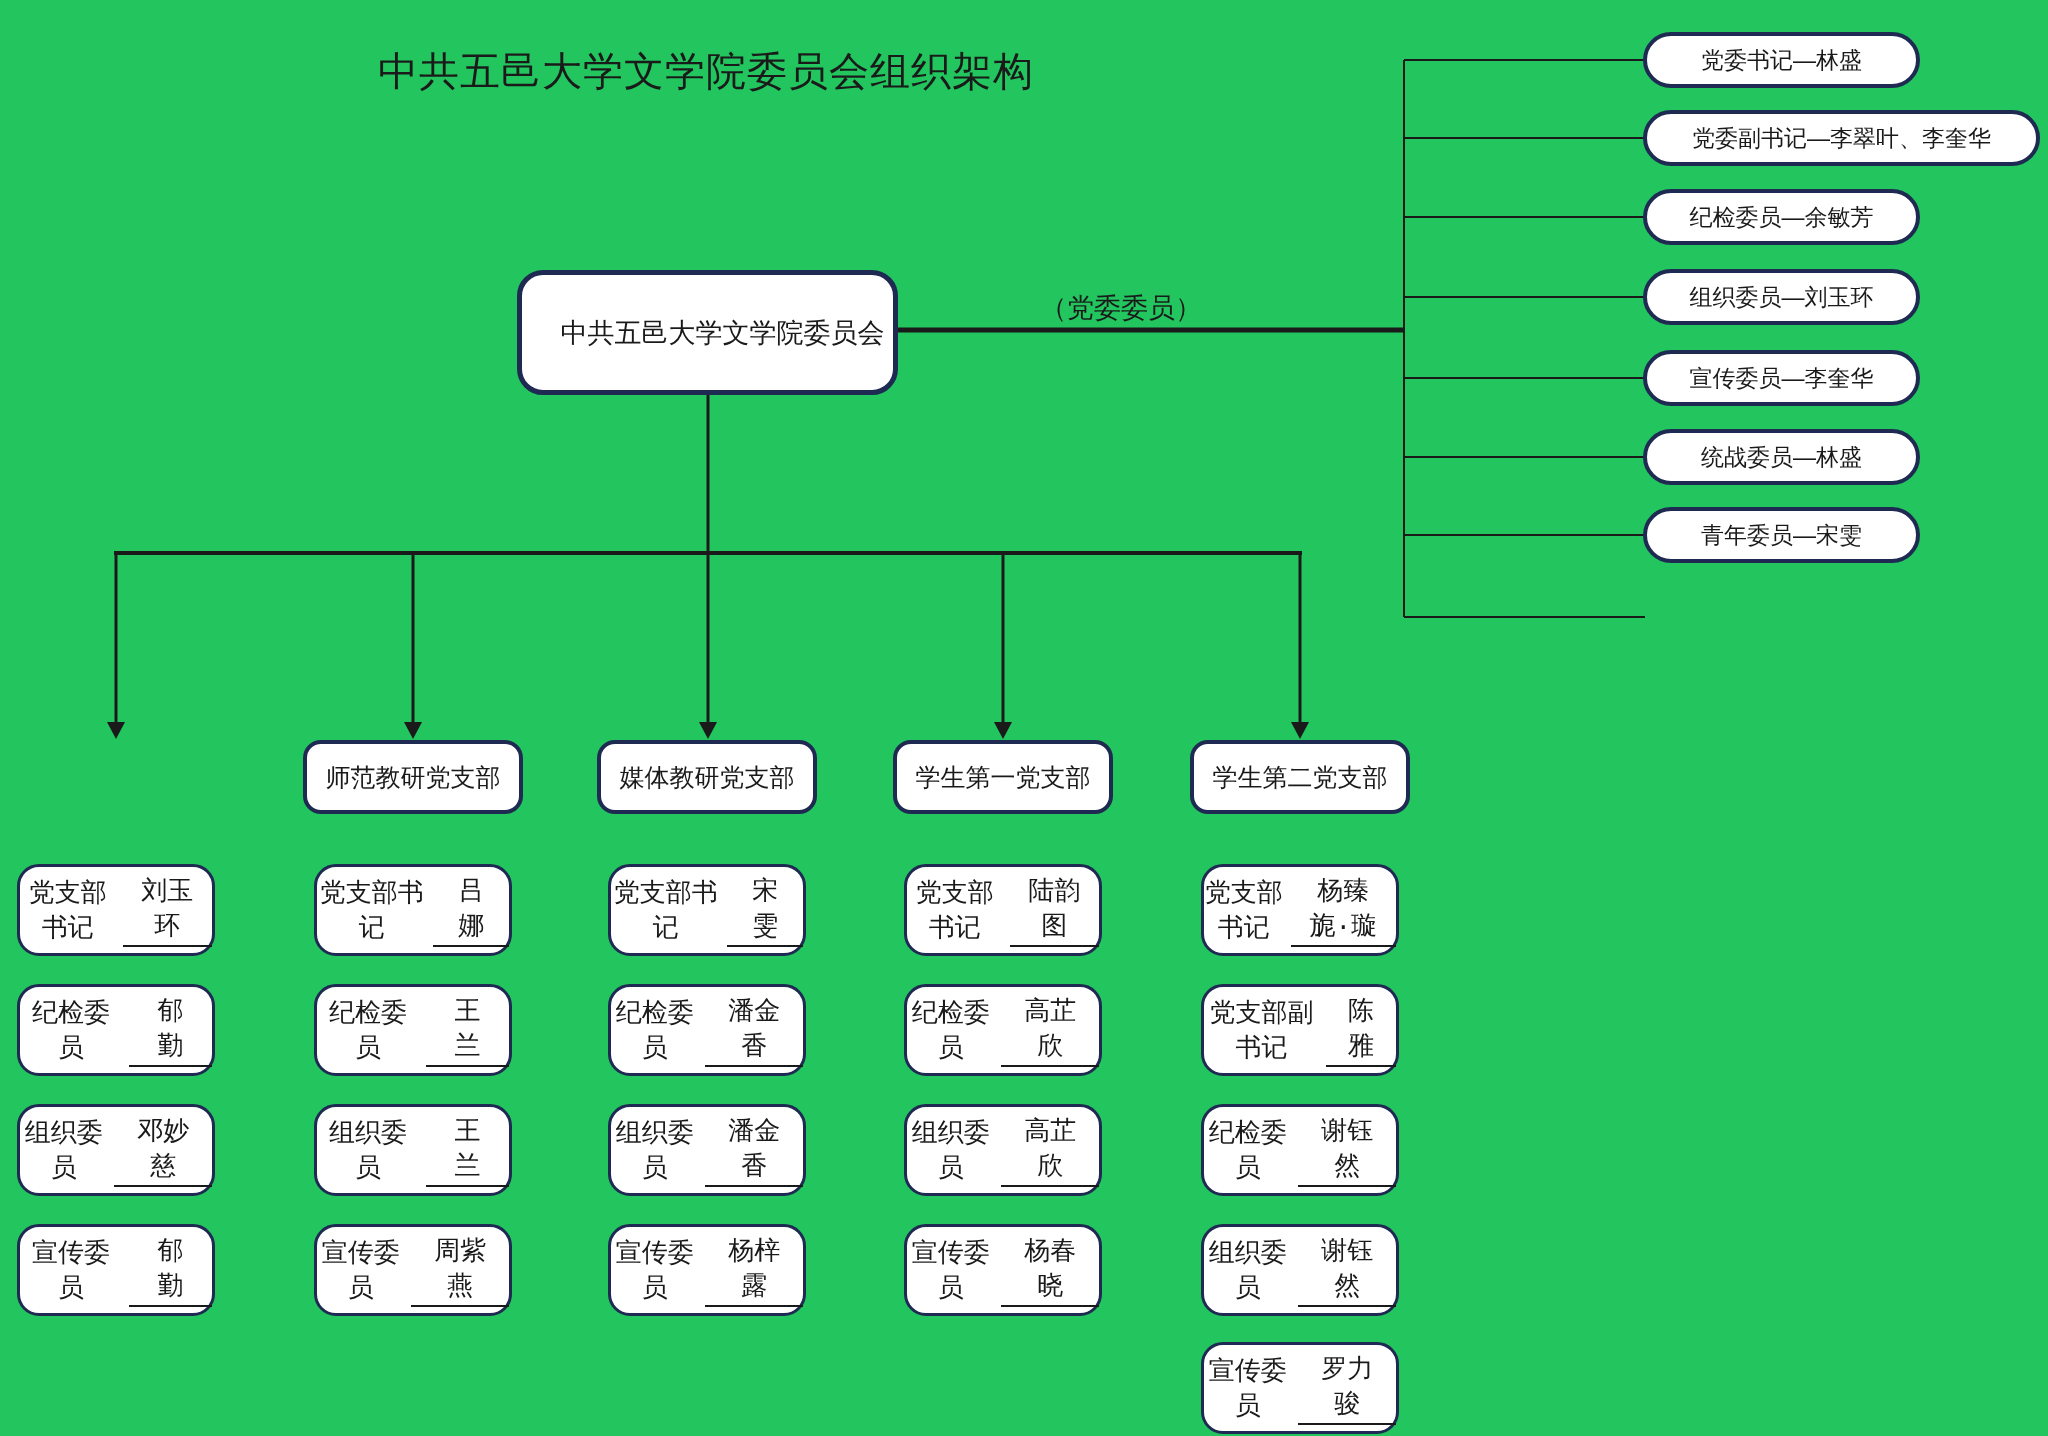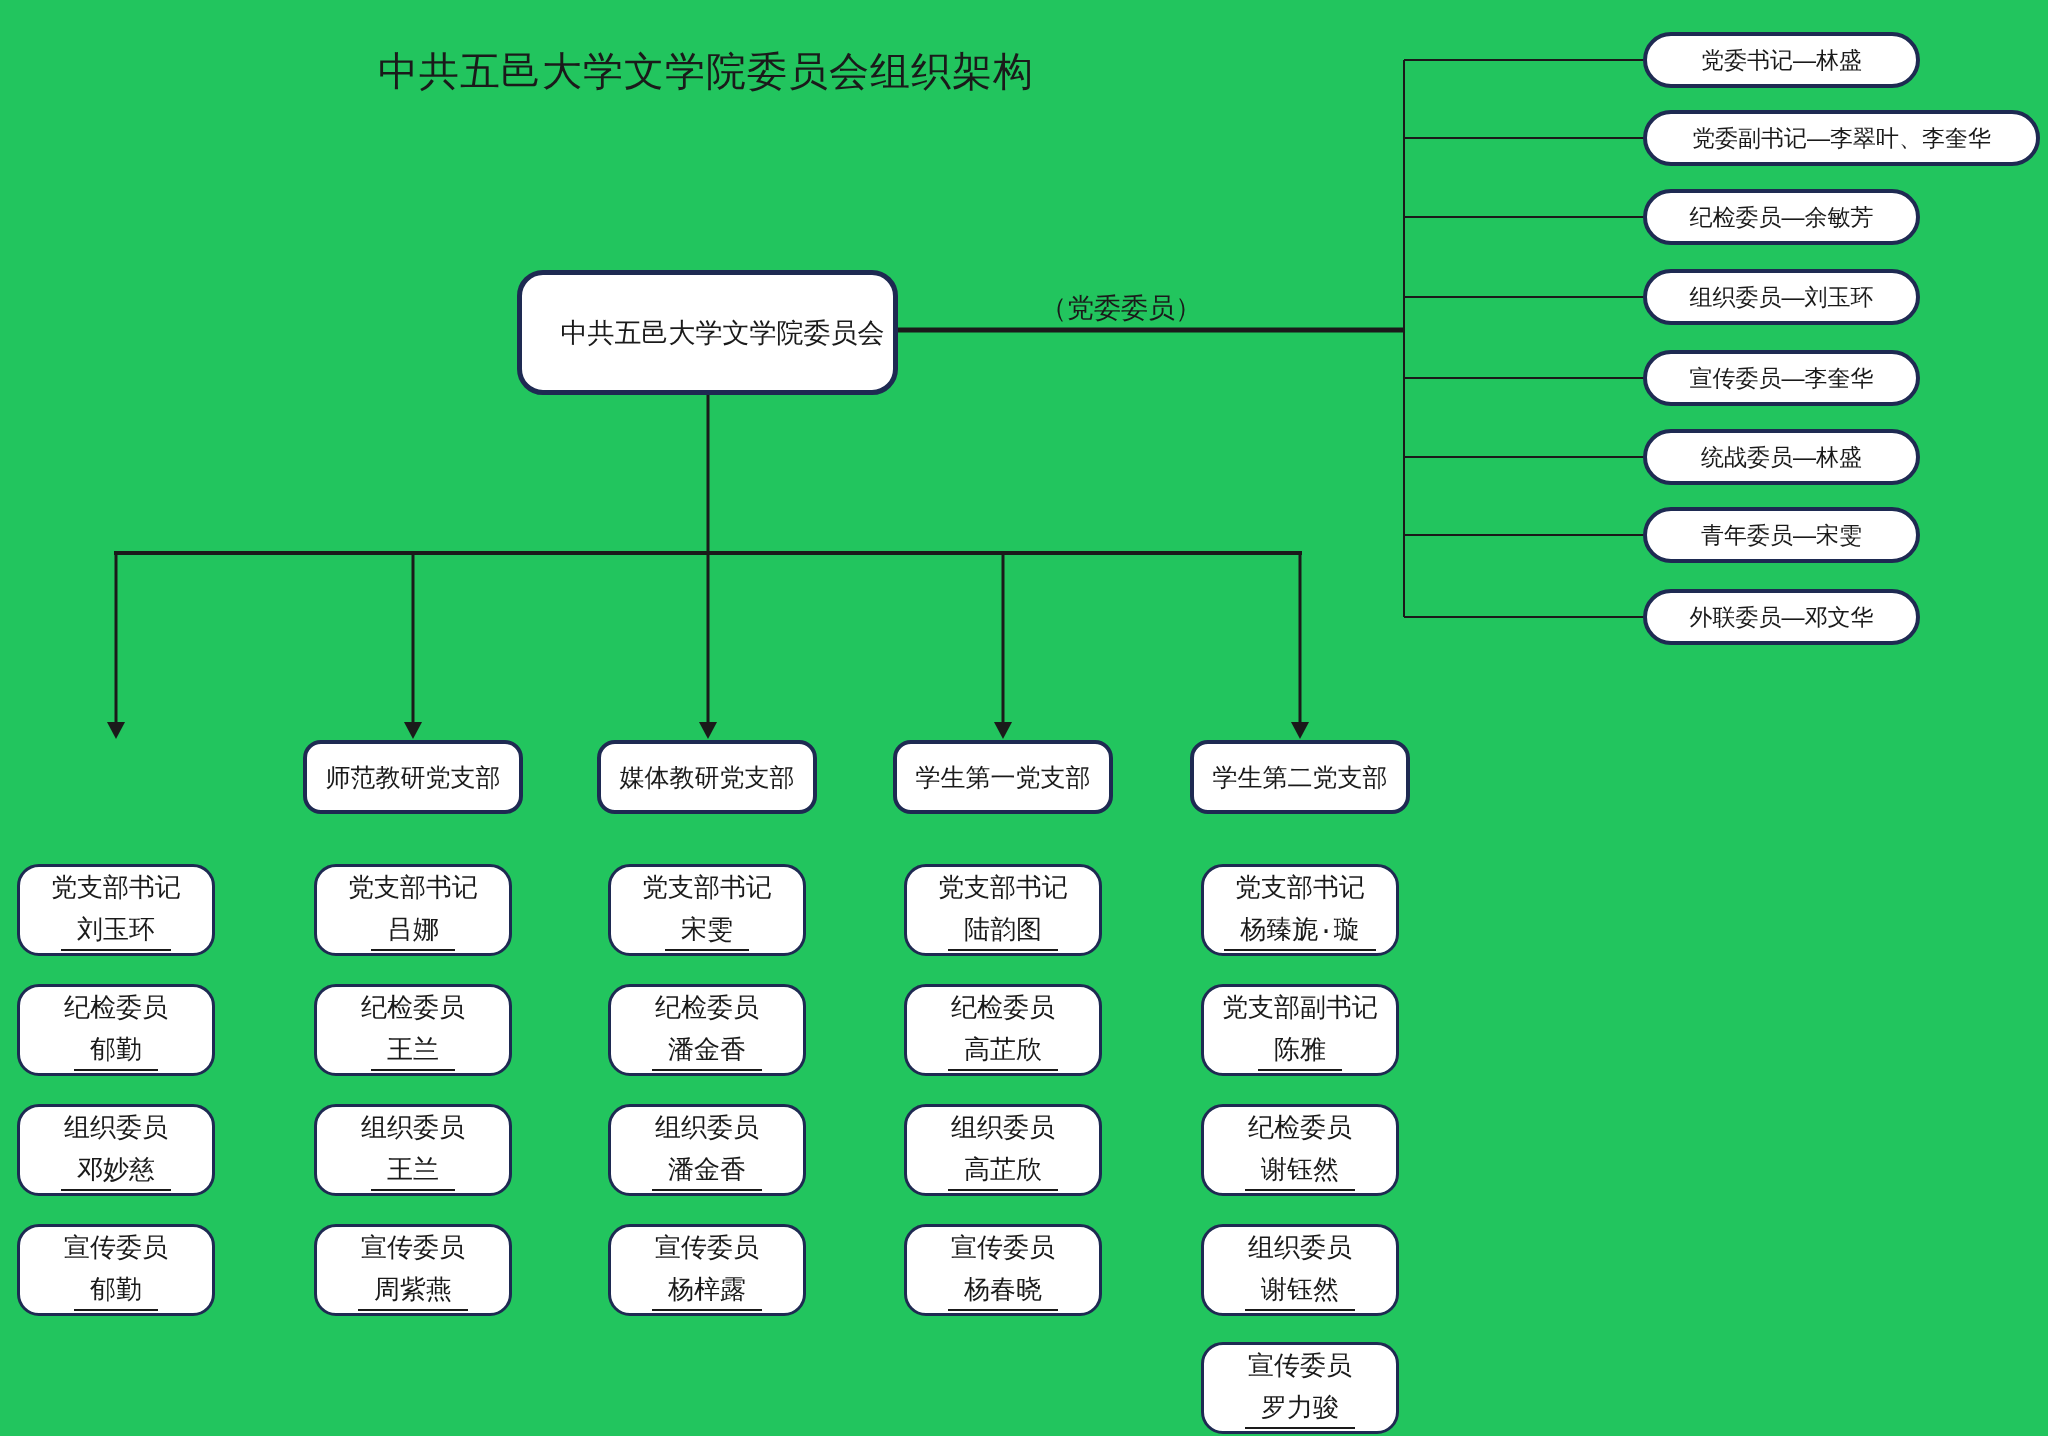--- a/index.html
+++ b/index.html
@@ -15,21 +15,21 @@
   .ln{stroke:var(--line);}
   .fl{fill:var(--line);}
   .node{position:absolute;background:#fff;display:flex;align-items:center;justify-content:center;z-index:1;text-align:center;}
   .title{position:absolute;left:370px;top:44px;width:672px;text-align:center;font-size:40px;font-weight:500;letter-spacing:1px;z-index:1;}
   .root{left:517px;top:270px;width:381px;height:125px;border:5px solid var(--border);border-radius:26px;font-size:27px;padding-left:30px;}
   .clabel{position:absolute;left:1040px;top:290px;width:180px;text-align:left;font-size:27px;z-index:1;}
   .member{left:1643px;width:277px;height:56px;border:4px solid var(--border);border-radius:28px;font-size:23px;}
   .member.wide{width:397px;}
   .branch{top:740px;width:220px;height:74px;border:4px solid var(--border);border-radius:18px;font-size:25px;}
   .pos{width:198px;height:92px;border:3px solid var(--border);border-radius:22px;
-       flex-direction:column;gap:7px;font-size:26px;}
+       flex-direction:row;gap:7px;font-size:26px;}
   .pos .name{border-bottom:2px solid var(--text);padding:0 16px 2px;font-family:Liberation Mono, monospace;}
 </style>
 </head>
 <body>
 
 <div class="canvas">
 
   <svg class="connectors" width="2048" height="1436" viewBox="0 0 2048 1436">
 
     <line class="ln" x1="708" y1="395" x2="708" y2="724" stroke-width="3"></line>
@@ -67,21 +67,20 @@
 
   <div class="clabel">（党委委员）</div>
 
   <div class="node member" style="top:32px">党委书记—林盛</div>
   <div class="node member wide" style="top:110px">党委副书记—李翠叶、李奎华</div>
   <div class="node member" style="top:189px">纪检委员—余敏芳</div>
   <div class="node member" style="top:269px">组织委员—刘玉环</div>
   <div class="node member" style="top:350px">宣传委员—李奎华</div>
   <div class="node member" style="top:429px">统战委员—林盛</div>
   <div class="node member" style="top:507px">青年委员—宋雯</div>
-  <div class="node member" style="top:589px">外联委员—邓文华</div>
 
   <div class="node branch" style="left:303px">师范教研党支部</div>
   <div class="node branch" style="left:597px">媒体教研党支部</div>
   <div class="node branch" style="left:893px">学生第一党支部</div>
   <div class="node branch" style="left:1190px">学生第二党支部</div>
 
   <div class="node pos" style="left:17px;top:864px">
     <span class="role">党支部书记</span>
     <span class="name">刘玉环</span>
   </div>

